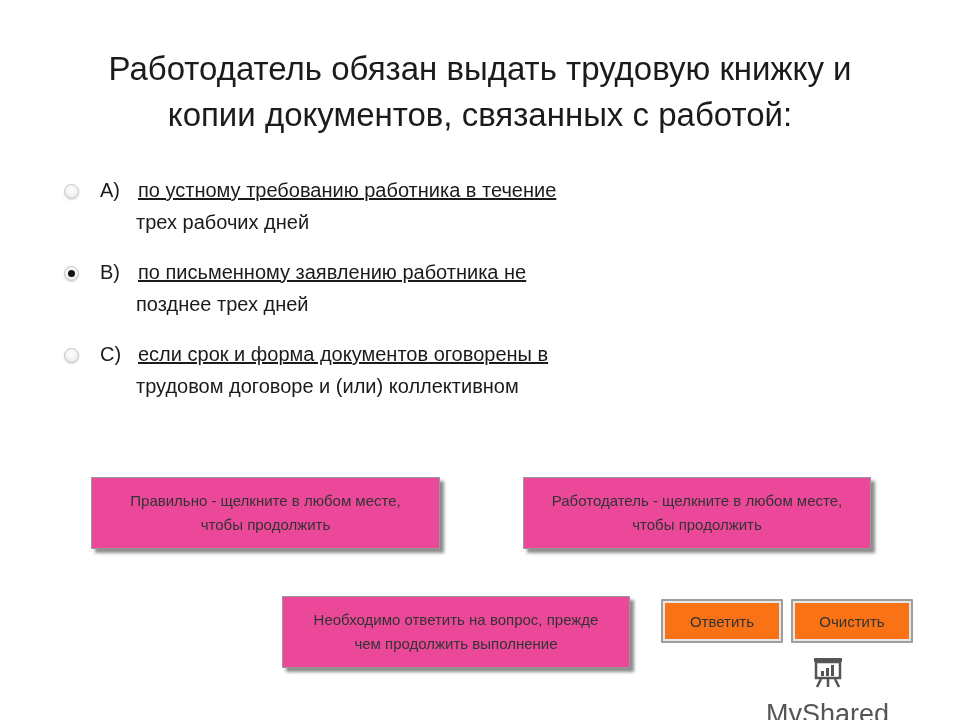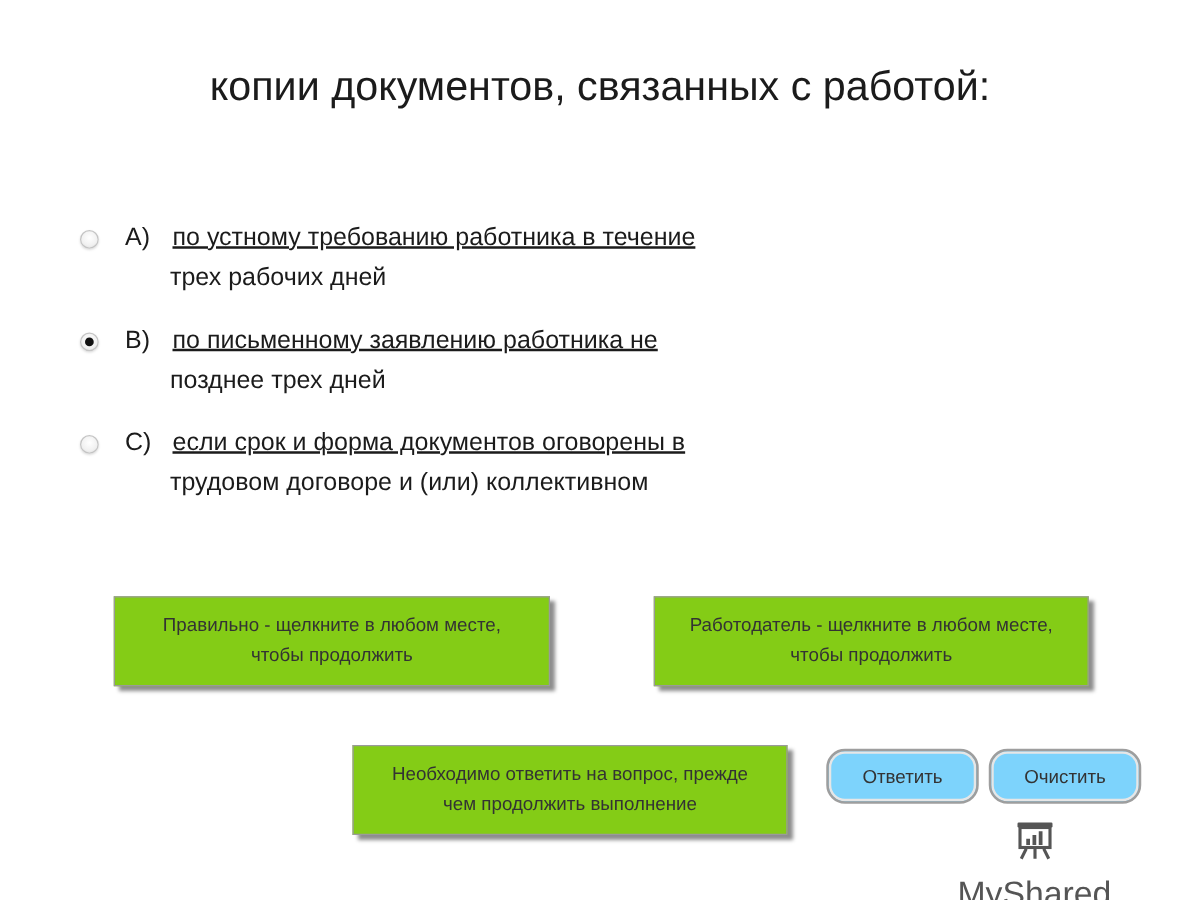--- a/index.html
+++ b/index.html
@@ -5,29 +5,30 @@
   html,body{margin:0;padding:0;}
   body{width:960px;height:720px;background:#ffffff;position:relative;overflow:hidden;font-family:"Liberation Sans",sans-serif;color:#1a1a1a;}
   .title{position:absolute;left:60px;top:46px;width:840px;text-align:center;font-size:33px;line-height:46px;color:#1b1b1b;font-family:"Liberation Sans",sans-serif;}
   .title div{white-space:nowrap;}
   .option{position:absolute;left:64px;font-size:20px;line-height:31px;color:#1b1b1b;}
   .radio{position:absolute;left:0;top:9px;width:13px;height:13px;border-radius:50%;border:1px solid #c4c4c4;background:radial-gradient(circle at 50% 40%,#ffffff 0%,#f1f1f1 60%,#d8d8d8 100%);box-shadow:0 1px 2px rgba(0,0,0,0.15);cursor:pointer;}
   .radio.checked::after{content:"";position:absolute;left:3px;top:3px;width:7px;height:7px;border-radius:50%;background:#111;}
   .opt-letter{position:absolute;left:36px;top:0;white-space:nowrap;}
   .opt-text{position:absolute;left:74px;top:0;white-space:nowrap;text-decoration:underline;}
   .opt-line2{position:absolute;left:72px;white-space:nowrap;}
-  .feedback{position:absolute;background:#84cc16;border:1px solid #9a9a9a;box-shadow:4px 4px 3px rgba(0,0,0,0.45);text-align:center;font-size:15px;line-height:24px;color:#333;display:flex;flex-direction:column;justify-content:center;cursor:pointer;}
-  .btn{position:absolute;top:599px;height:44px;border:2px solid #9e9e9e;border-radius:15px;background:#7dd3fc;box-shadow:inset 0 0 0 2px #e6e6e6;font-size:15px;color:#333;display:flex;align-items:center;justify-content:center;cursor:pointer;box-sizing:border-box;}
+  .feedback{position:absolute;background:#ec4899;border:1px solid #9a9a9a;box-shadow:4px 4px 3px rgba(0,0,0,0.45);text-align:center;font-size:15px;line-height:24px;color:#333;display:flex;flex-direction:column;justify-content:center;cursor:pointer;}
+  .btn{position:absolute;top:599px;height:44px;border:2px solid #9e9e9e;border-radius:1px;background:#f97316;box-shadow:inset 0 0 0 2px #e6e6e6;font-size:15px;color:#333;display:flex;align-items:center;justify-content:center;cursor:pointer;box-sizing:border-box;}
   .brand{position:absolute;left:766px;top:655px;display:flex;align-items:center;gap:6px;flex-direction:column;}
   .brand-text{font-size:27px;color:#555;letter-spacing:0px;font-family:"Liberation Sans",sans-serif;}
 </style>
 </head>
 <body>
 
 <div class="title">
+  <div>Работодатель обязан выдать трудовую книжку и</div>
   <div>копии документов, связанных с работой:</div>
 </div>
 
 <div class="option" style="top:175px;width:600px;height:62px;">
   <span class="radio"></span>
   <span class="opt-letter">A)</span>
   <span class="opt-text">по устному требованию работника в течение</span>
   <span class="opt-line2" style="top:32px;">трех рабочих дней</span>
 </div>
 

